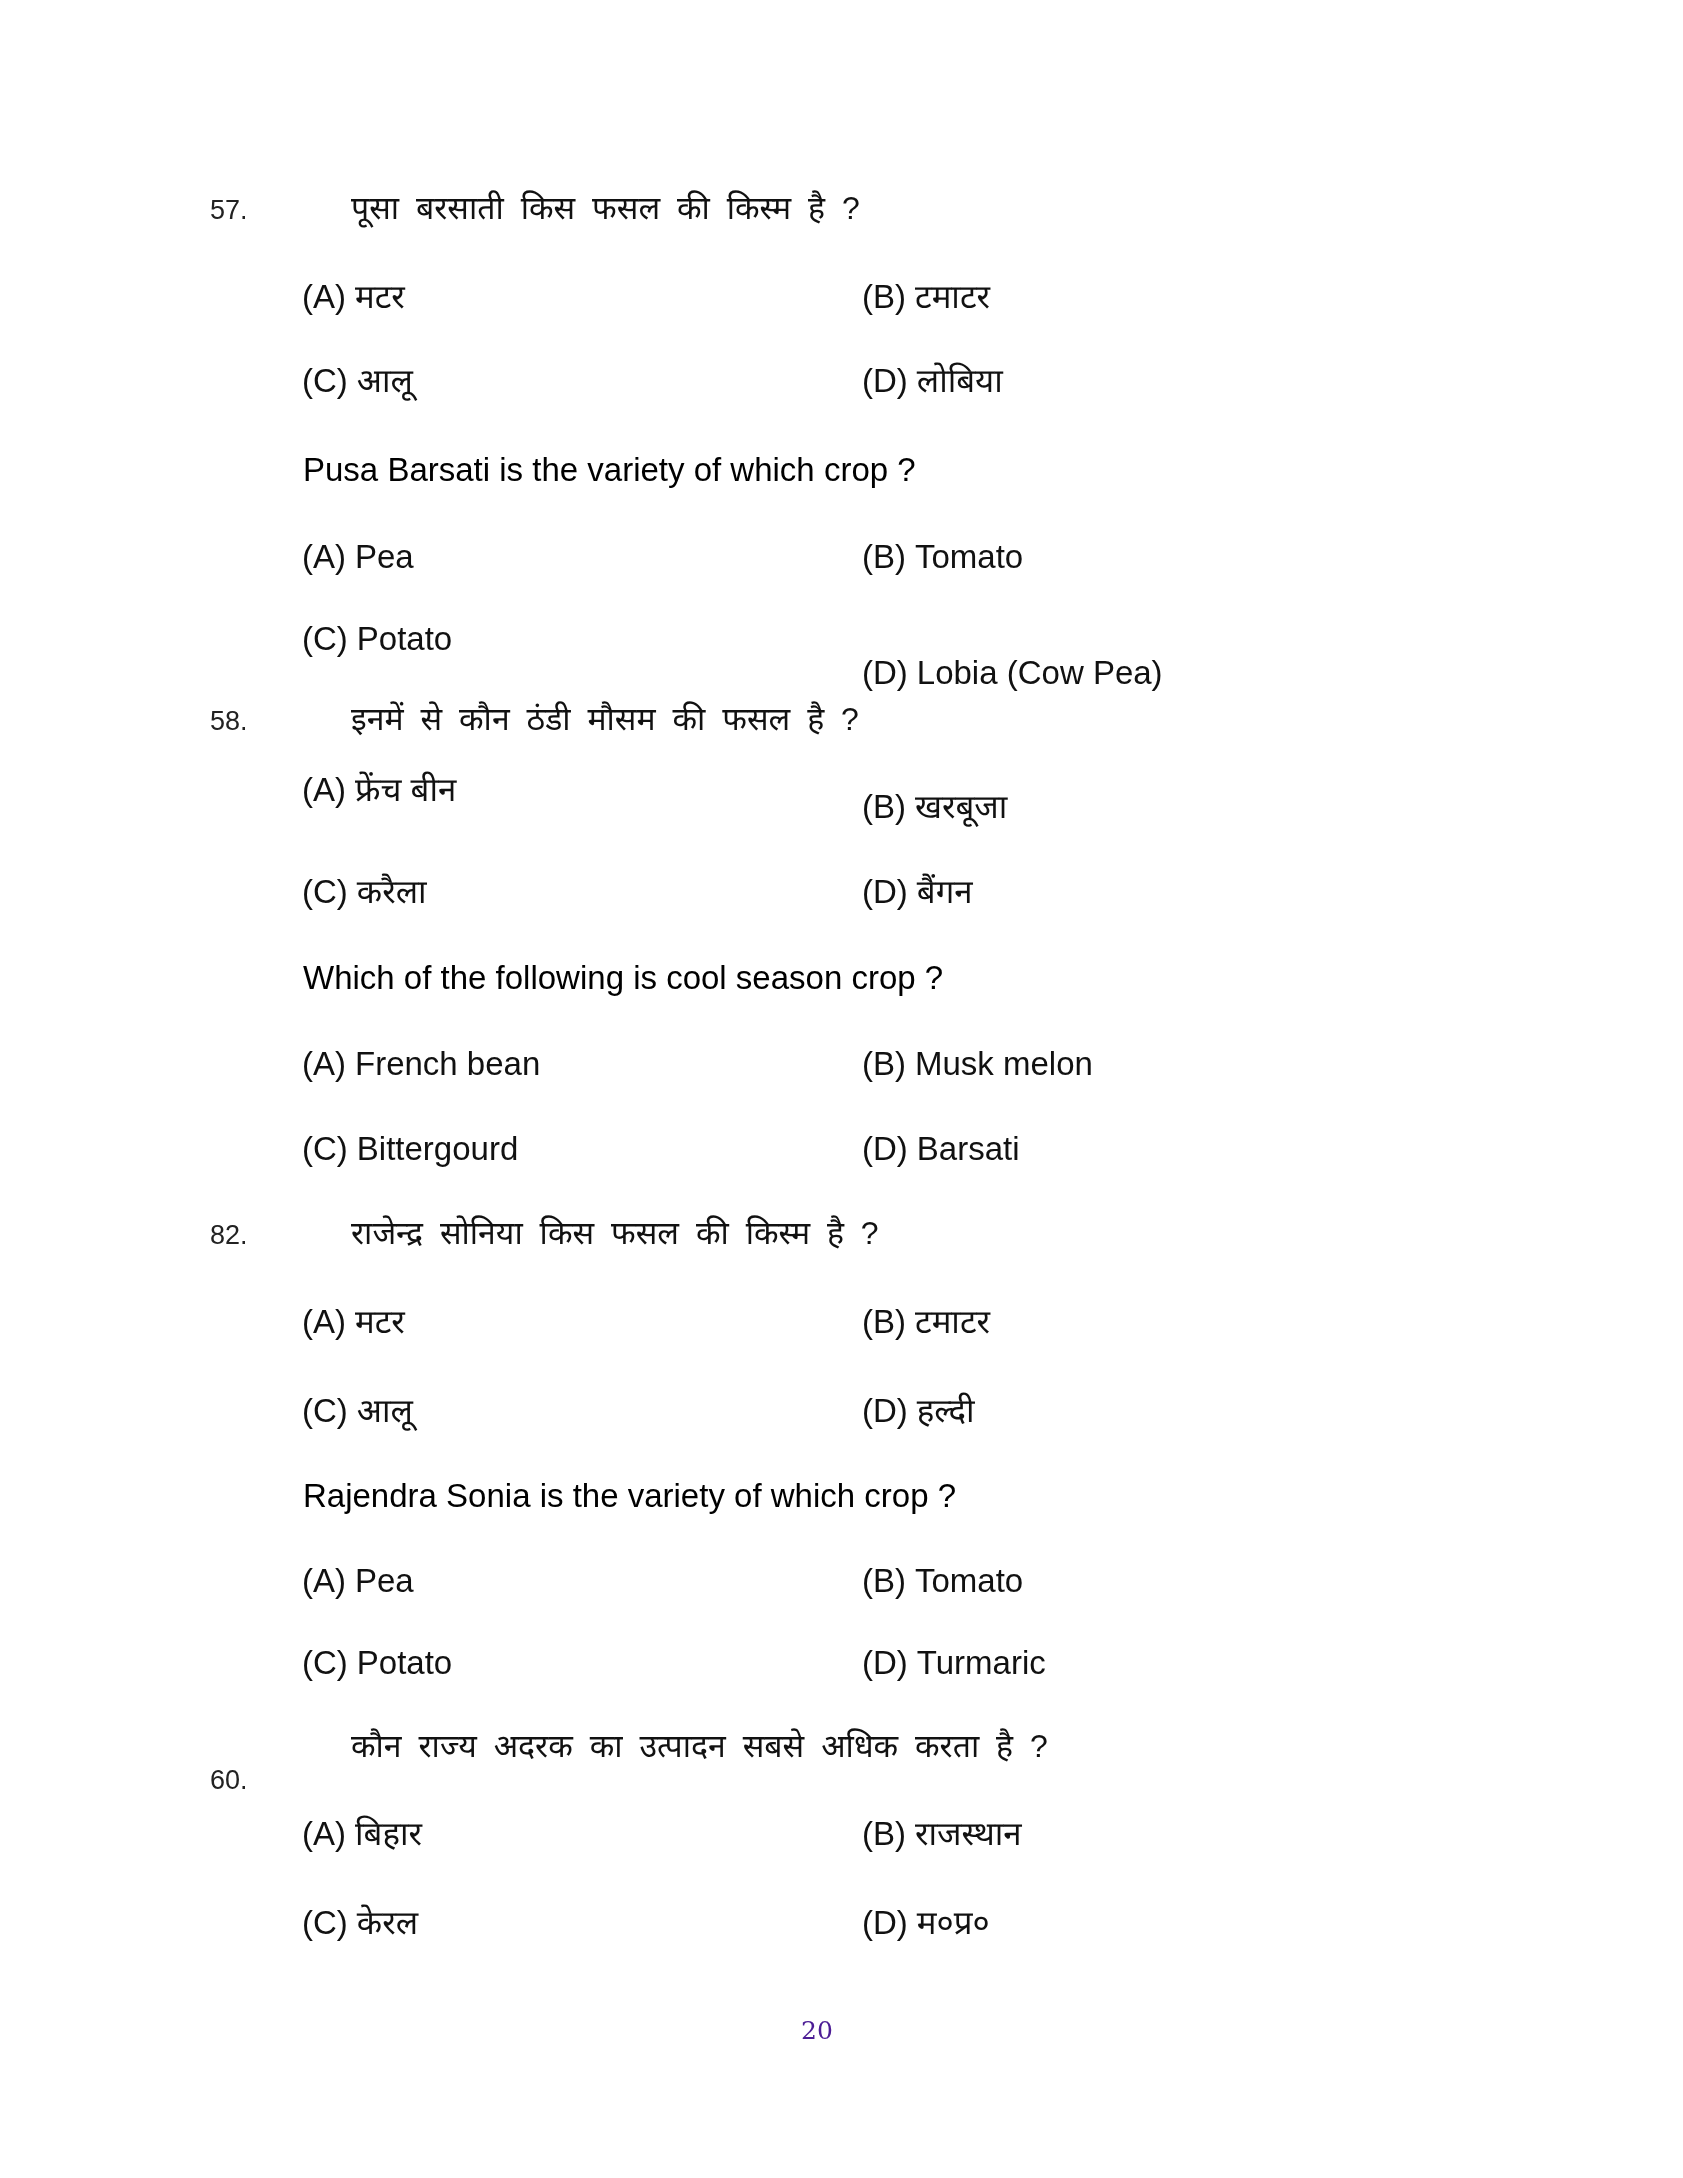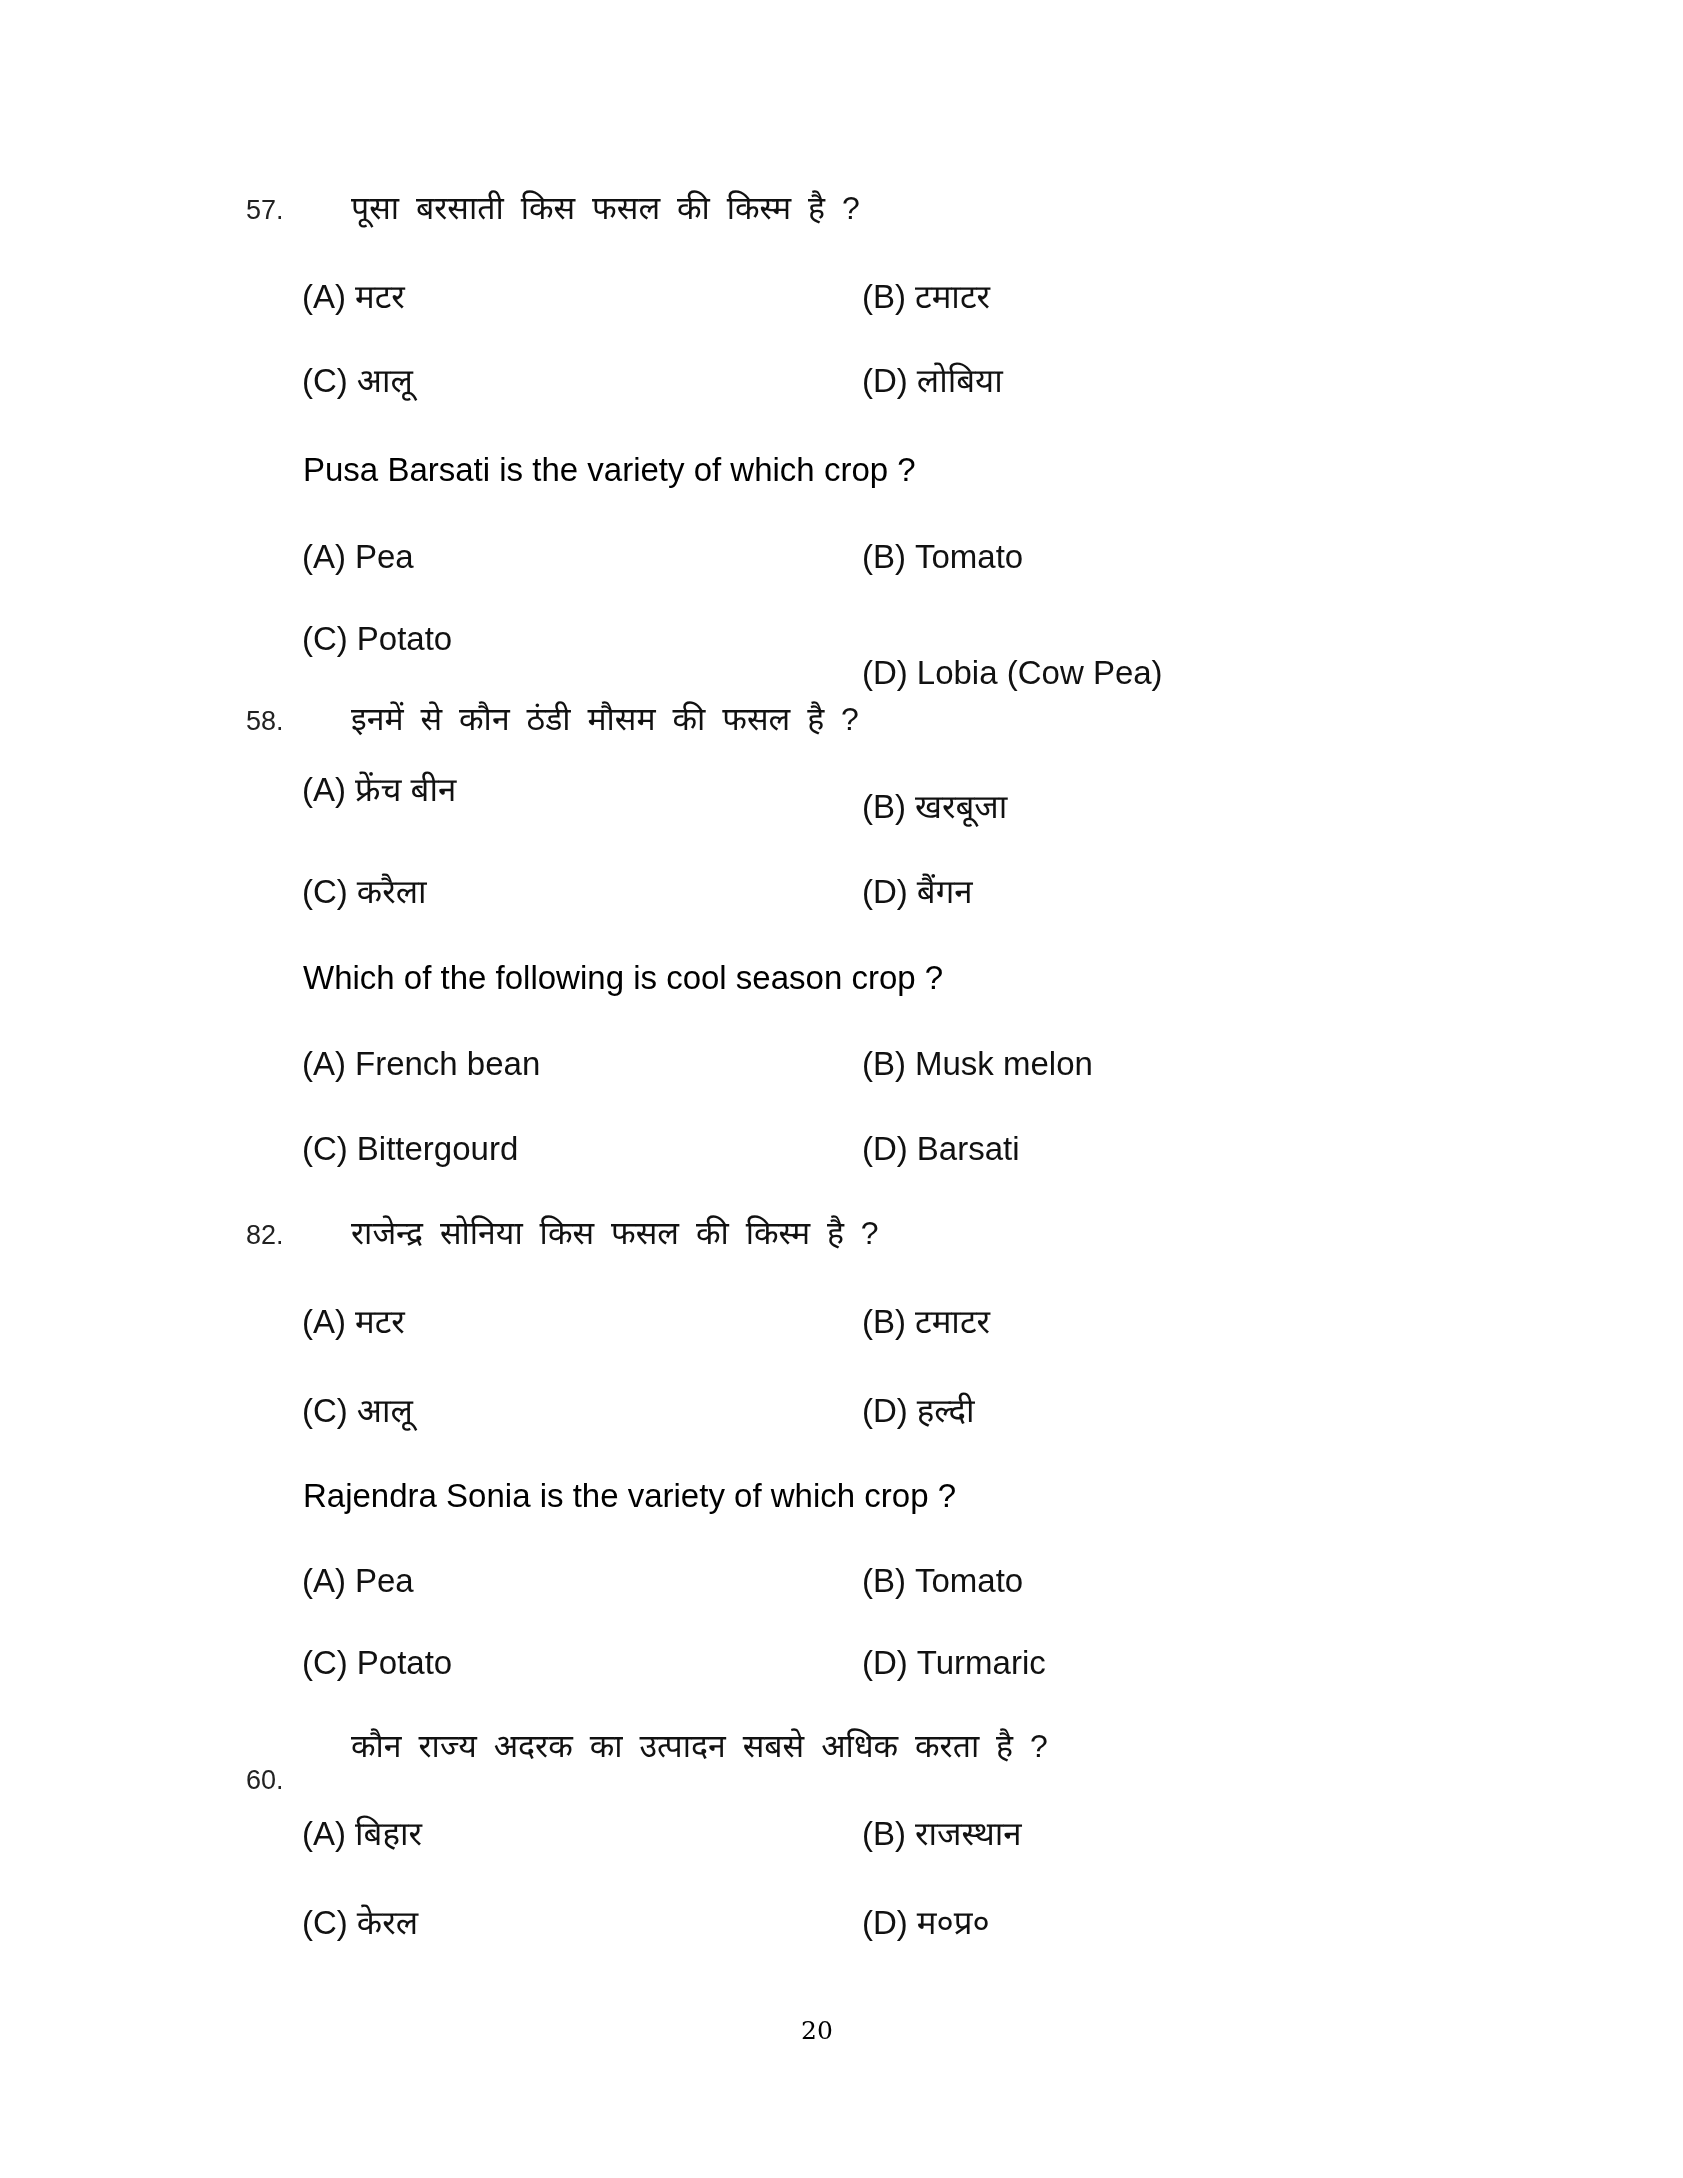--- a/index.html
+++ b/index.html
@@ -1,27 +1,27 @@
 <!DOCTYPE html>
 <html><head>
 <meta charset="utf-8">
 <style>
   html, body { margin: 0; padding: 0; background: #ffffff; }
   body { width: 1683px; height: 2178px; position: relative; overflow: hidden;
          font-family: "Liberation Sans", "DejaVu Sans", sans-serif; color: #111111; }
   .line { position: absolute; height: 40px; line-height: 40px; white-space: nowrap; }
-  .qnum { left: 210px; font-size: 27px; color: #222222; margin-left: 36px; }
+  .qnum { left: 210px; font-size: 27px; color: #222222; }
   .qtext-hi { left: 303px; font-size: 32px; word-spacing: 8px; color: #111111; margin-left: 48px; }
   .qtext-en { left: 303px; font-size: 33px; color: #000000; }
   .opt { font-size: 33px; color: #111111; }
   .opt.colA { left: 302px; }
   .opt.colB { left: 862px; }
   .opt .lab { margin-right: 9px; }
   .pageno { position: absolute; left: 0; width: 1634px; text-align: center; top: 2014px;
-            font-family: "DejaVu Serif", "Liberation Serif", serif; font-size: 25px; line-height: 34px; color: #000000; }
+            font-family: "DejaVu Serif", "Liberation Serif", serif; font-size: 25px; line-height: 34px; color: #4c1d95; }
 </style>
 </head>
 <body>
 
 <div class="line qnum" style="top:190px">57.</div>
 <div class="line qtext-hi" style="top:188px">पूसा बरसाती किस फसल की किस्म है ?</div>
 
 <div class="line opt colA" style="top:277px"><span class="lab">(A)</span><span>मटर</span></div>
 <div class="line opt colB" style="top:277px"><span class="lab">(B)</span><span>टमाटर</span></div>
 <div class="line opt colA" style="top:361px"><span class="lab">(C)</span><span>आलू</span></div>

